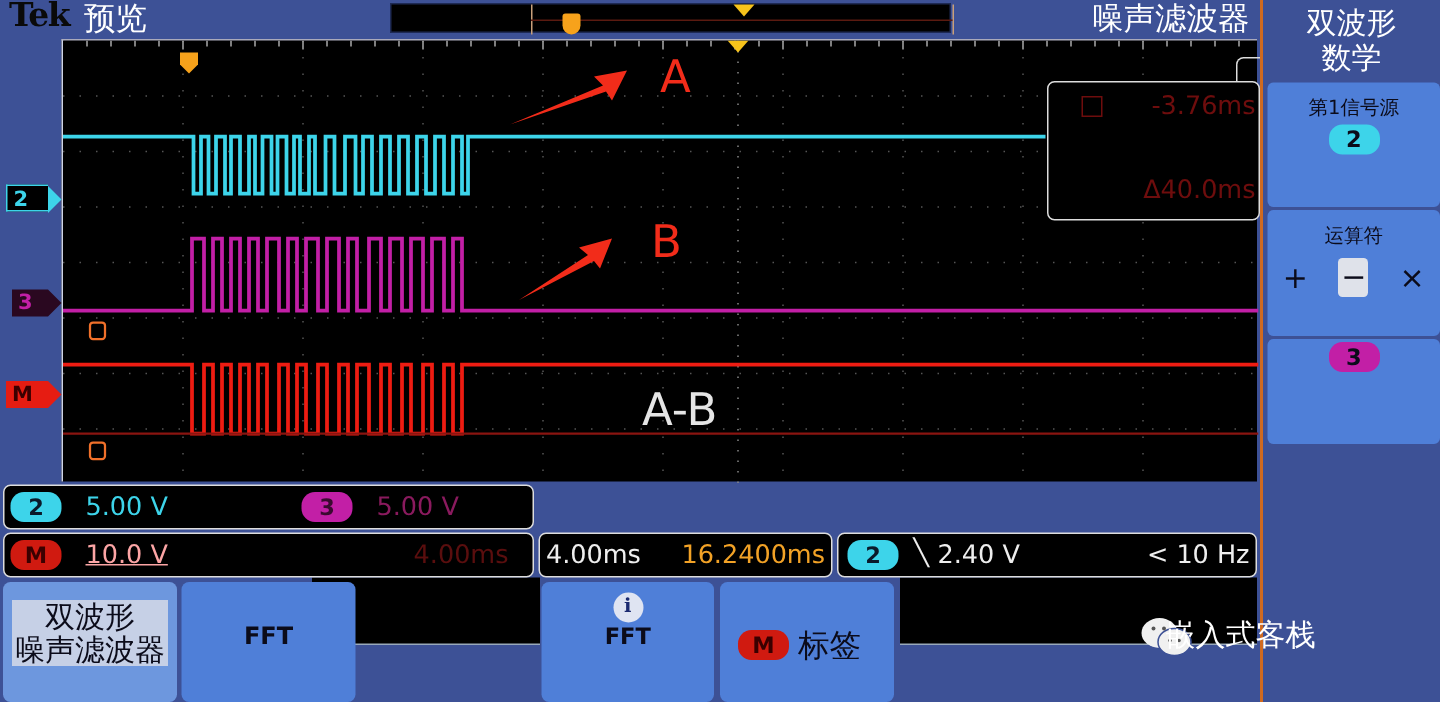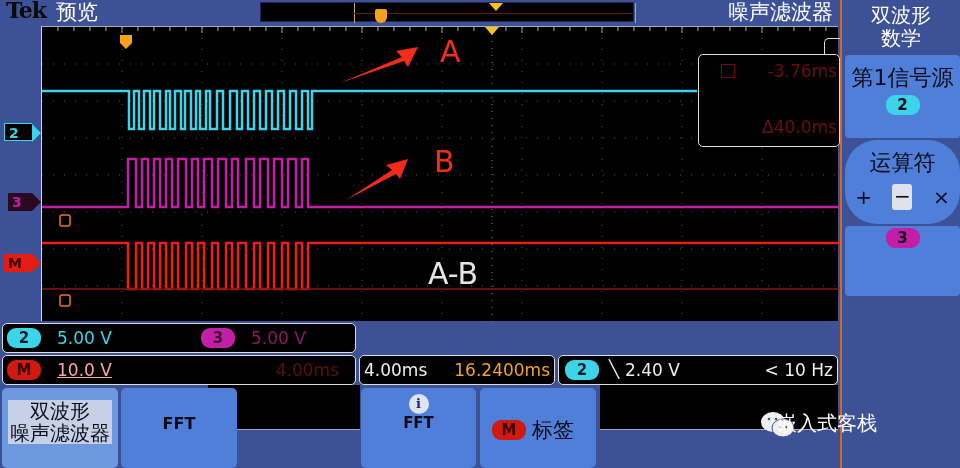--- a/index.html
+++ b/index.html
@@ -38,21 +38,21 @@
   .readout { position: absolute; left: 698px; top: 54px; width: 142px; height: 93px; border: 1.5px solid #ddd; border-radius: 5px; background: #000; }
   .readout .row { position: absolute; left: 0; width: 140px; height: 22px; }
   .readout .ico { position: absolute; left: 22px; top: 3px; width: 14px; height: 14px; border: 1.5px solid #6e0d0d; color: #6e0d0d; font-size: 9px; text-align: center; line-height: 11px; }
   .readout .val { position: absolute; right: 2px; top: 0; color: #6e0d0d; font-size: 17px; }
   .small-bracket { position: absolute; left: 824px; top: 38px; width: 16px; height: 18px; border: 1.5px solid #ddd; border-right: none; border-bottom: none; border-radius: 5px 0 0 0; }
 
   
   .side { position: absolute; left: 840px; top: 0; width: 120px; height: 468px; background: #3d5196; border-left: 2px solid #d06a20; }
   .side-title { position: absolute; left: 0; top: 0; width: 118px; height: 54px; text-align: center; color: #fff; font-size: 20px; line-height: 23px; padding-top: 4px; }
   .side-btn { position: absolute; left: 3px; width: 115px; background: #4f7fd8; border-radius: 4px; text-align: center; color: #0b0b1a; }
-  .side-btn .lbl { font-size: 22px; margin-top: 8px; display: block; }
+  .side-btn .lbl { font-size: 13px; margin-top: 8px; display: block; }
   .pill { display: inline-block; width: 34px; height: 20px; border-radius: 9px; font-size: 15px; line-height: 20px; font-weight: bold; margin-top: 2px; }
   .ops { display: flex; justify-content: space-around; align-items: center; margin-top: 6px; font-size: 20px; }
   .op-sel { background: #dfe2ea; border-radius: 3px; width: 20px; height: 26px; line-height: 24px; }
 
   
   .sbox { position: absolute; background: #000; border: 1.5px solid #ddd; border-radius: 5px; }
   .tag { position: absolute; height: 20px; border-radius: 9px; text-align: center; font-weight: bold; font-size: 15px; line-height: 20px; }
   .sval { position: absolute; font-size: 17px; top: 2px; }
 
   
@@ -146,21 +146,21 @@
 
   <div class="side">
     <div class="side-title">
       <div>双波形</div>
       <div>数学</div>
     </div>
     <div class="side-btn" style="top:55px; height:83px;">
       <span class="lbl">第1信号源</span>
       <span class="pill" style="background:#3dd4ea;">2</span>
     </div>
-    <div class="side-btn" style="top:140px; height:84px;border-radius:32px;">
+    <div class="side-btn" style="top:140px; height:84px;">
       <span class="lbl">运算符</span>
       <div class="ops">
         <span>+</span>
         <span class="op-sel">−</span>
         <span>×</span>
       </div>
     </div>
     <div class="side-btn" style="top:226px; height:70px;">
       <span class="pill" style="background:#c21fa6;">3</span>
     </div>

